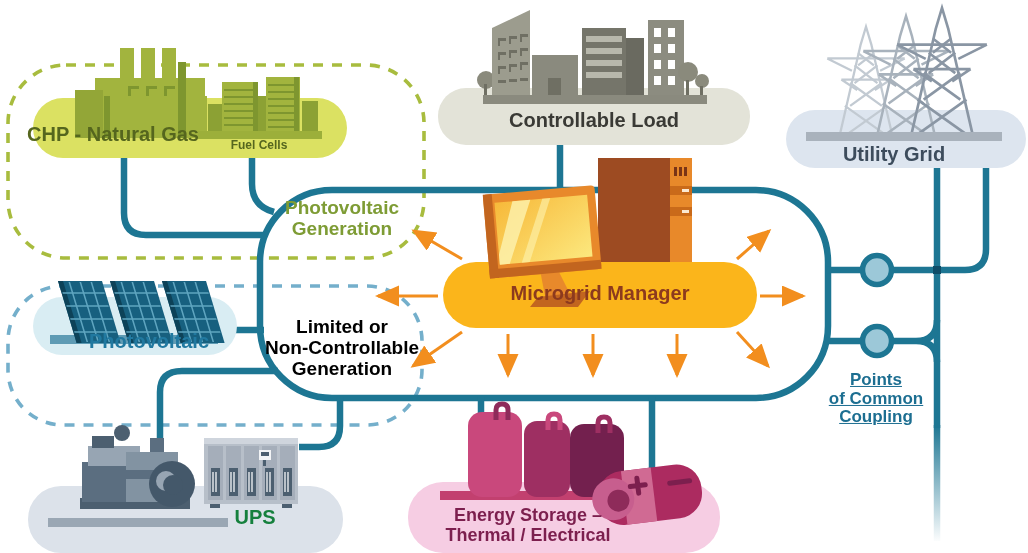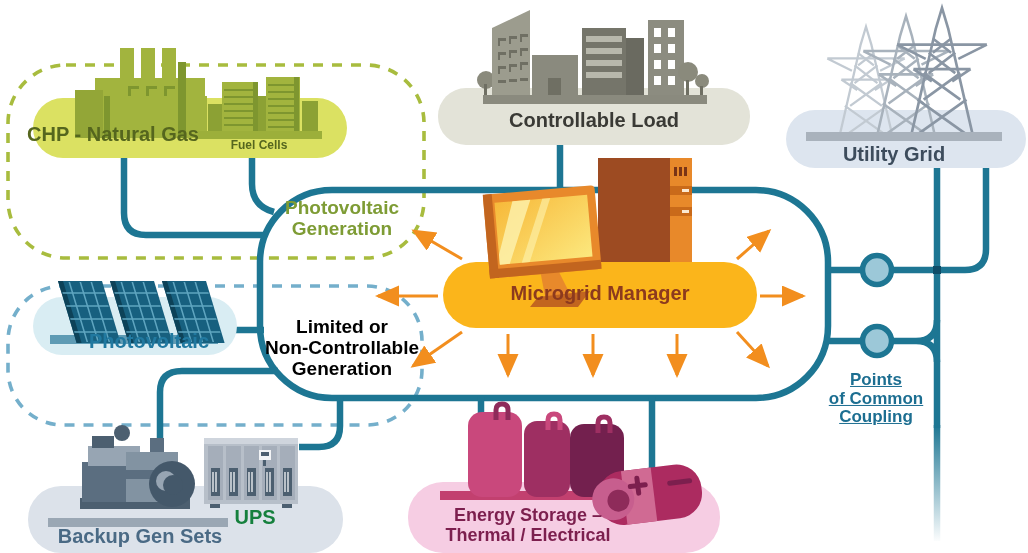--- a/index.html
+++ b/index.html
@@ -313,21 +313,20 @@
   </g>
 </svg>
 
 <div class="label lbl-chp">CHP - Natural Gas</div>
 <div class="label lbl-fuel">Fuel Cells</div>
 <div class="label lbl-load">Controllable Load</div>
 <div class="label lbl-utility">Utility Grid</div>
 <div class="label lbl-mgr">Microgrid Manager</div>
 <div class="label lbl-pv">Photovoltaic</div>
 <div class="label lbl-ups">UPS</div>
-<div class="label lbl-backup">Backup Gen Sets</div>
 <div class="label lbl-storage">Energy Storage –
 Thermal / Electrical</div>
 <div class="label lbl-cg">Photovoltaic
 Generation</div>
 <div class="label lbl-lg">Limited or
 Non-Controllable
 Generation</div>
 <div class="label lbl-pcc">Points
 of Common
 Coupling</div>

